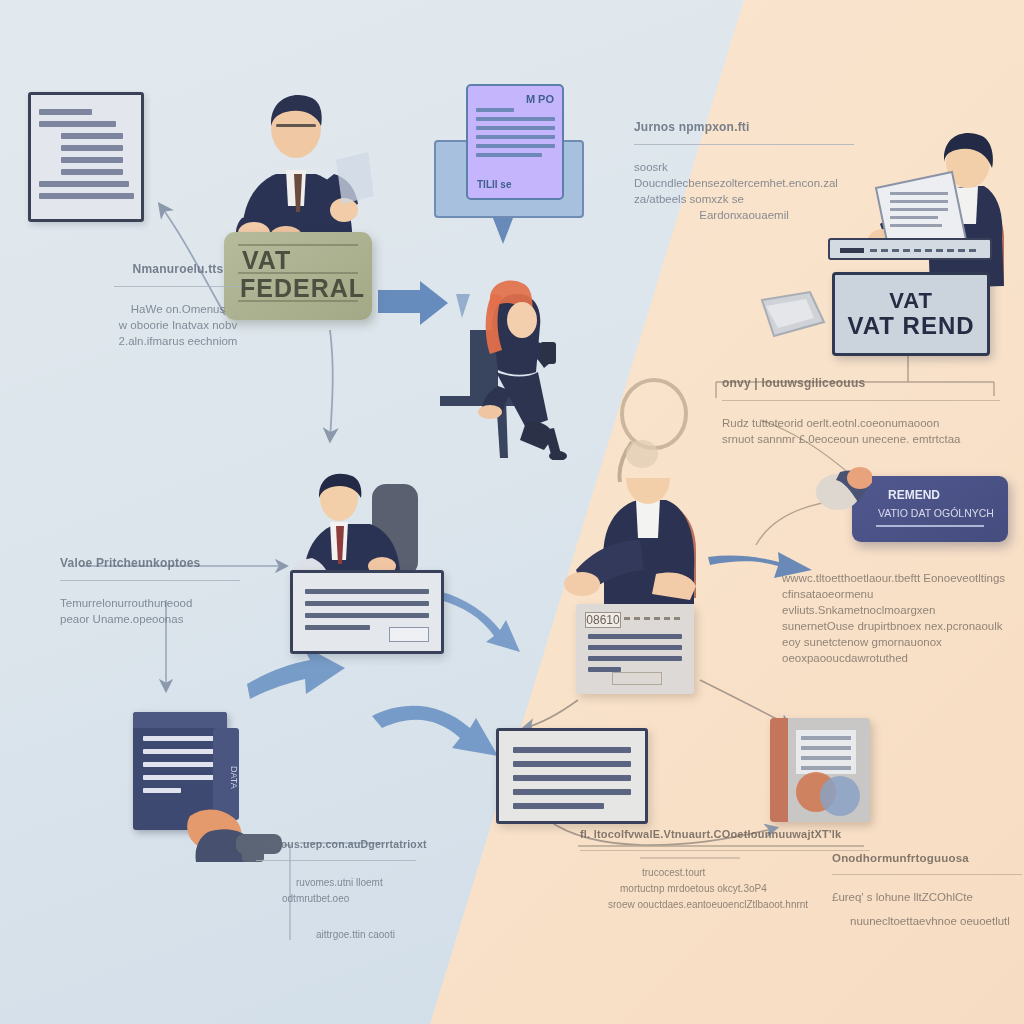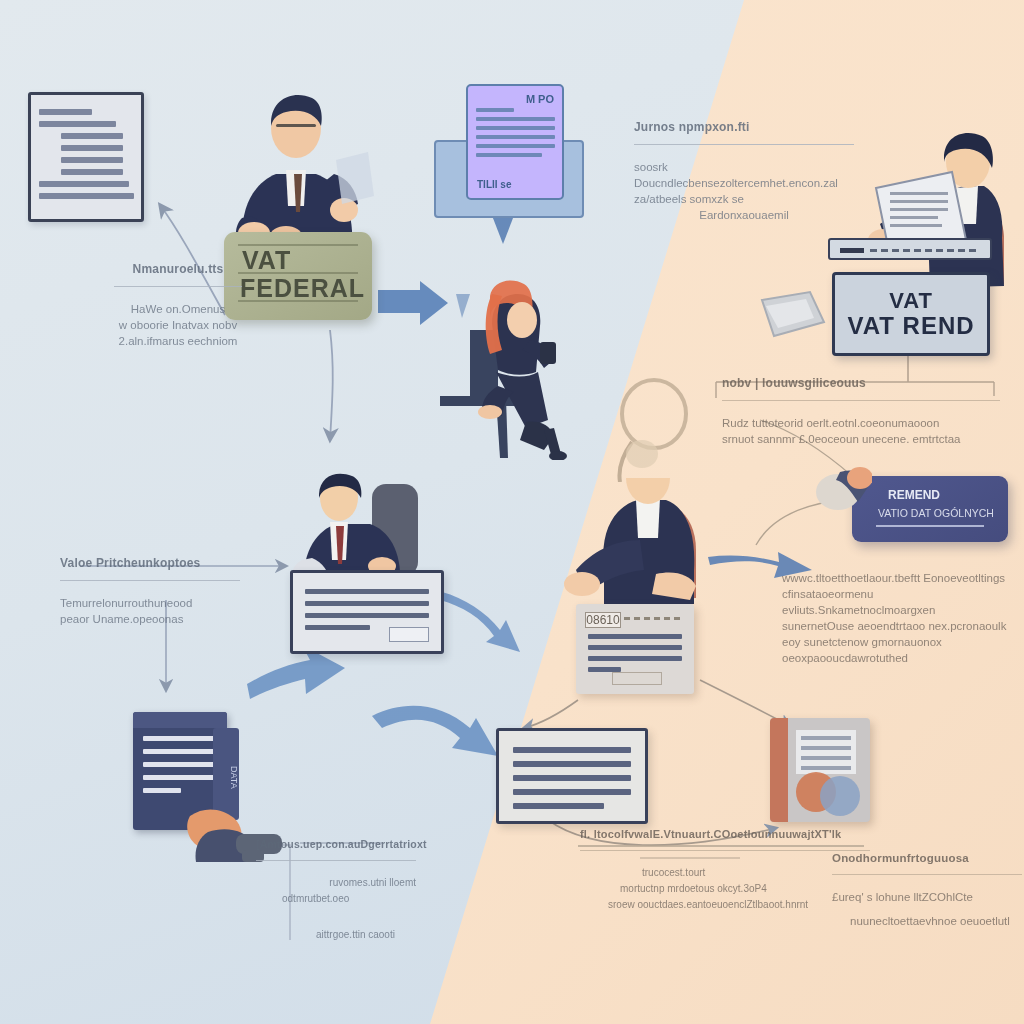--- a/index.html
+++ b/index.html
@@ -279,21 +279,21 @@
 
   <div class="txtblk" style="left:60px;top:556px;width:180px;">
     <div class="hd">Valoe Pritcheunkoptoes</div>
     <div class="ln">Temurrelonurrouthuneood</div>
     <div class="ln">peaor Uname.opeoonas</div>
   </div>
 
 
   <div class="txtblk" style="left:256px;top:838px;width:160px;">
     <div class="hd" style="font-size:10.5px;">[Amtous.uep.con.auDgerrtatrioxt</div>
-    <div class="ln" style="font-size:10px;margin-left:40px;text-align:right;">ruvomes.utni lloemt</div>
+    <div class="ln" style="font-size:10px;margin-left:40px;">ruvomes.utni lloemt</div>
     <div class="ln" style="font-size:10px;margin-left:26px;">odtmrutbet.oeo</div>
     <div class="ln" style="font-size:10px;margin-left:60px;margin-top:20px;">aittrgoe.ttin caooti</div>
   </div>
 
   <svg class="person" style="left:856px;top:128px;width:160px;height:180px;" viewBox="0 0 160 180">
     <path d="M98,66 C126,62 146,78 148,108 L148,156 L96,160 Z" fill="#b9705c"></path>
     <path d="M72,106 C74,80 88,62 108,58 L128,58 C142,66 148,86 146,110 L148,158 L74,160 Z" fill="#2c3352"></path>
     <path d="M100,60 L122,58 L120,96 L102,96 Z" fill="#f2f2f0"></path>
     <ellipse cx="112" cy="34" rx="22" ry="26" fill="#f3cfa9"></ellipse>
     <path d="M88,30 C88,8 108,0 126,8 C138,14 138,34 136,40 C130,24 116,18 100,22 C92,24 89,28 88,34 Z" fill="#232a45"></path>
@@ -377,29 +377,29 @@
         <i></i>
         <i></i>
         <i></i>
         <i></i>
       </div>
     <div class="c1"></div>
     <div class="c2"></div>
   </div>
 
   <div class="txtblk peach" style="left:722px;top:376px;width:278px;">
-    <div class="hd">nobv |            louuwsgiliceouus</div>
+    <div class="hd">onvy |            louuwsgiliceouus</div>
     <div class="ln">Rudz tuttoteorid oerlt.eotnl.coeonumaooon</div>
     <div class="ln">srnuot sannmr £.0eoceoun unecene. emtrtctaa</div>
   </div>
 
   <div class="txtblk peach" style="left:782px;top:570px;width:232px;">
     <div class="ln">wwwc.tltoetthoetlaour.tbeftt Eonoeveotltings</div>
     <div class="ln">cfinsataoeormenu evliuts.Snkametnoclmoargxen</div>
-    <div class="ln">sunernetOuse aeoendtrtaoo nex.pcronaoulk</div>
+    <div class="ln">sunernetOuse drupirtbnoex nex.pcronaoulk</div>
     <div class="ln">eoy sunetctenow gmornauonox oeoxpaooucdawrotuthed</div>
   </div>
 
   <div class="txtblk peach" style="left:580px;top:828px;width:290px;">
     <div class="hd" style="font-size:11px;">fl. ltocolfvwalE.Vtnuaurt.COoetlounnuuwajtXT'lk</div>
     <div class="ln" style="margin-left:62px;font-size:10px;">trucocest.tourt</div>
     <div class="ln" style="margin-left:40px;font-size:10px;">mortuctnp mrdoetous okcyt.3oP4</div>
     <div class="ln" style="margin-left:28px;font-size:10px;">sroew  oouctdaes.eantoeuoenclZtlbaoot.hnrnt</div>
   </div>
 

